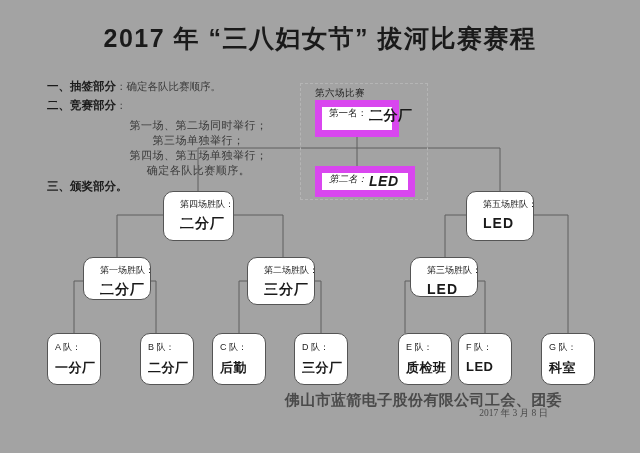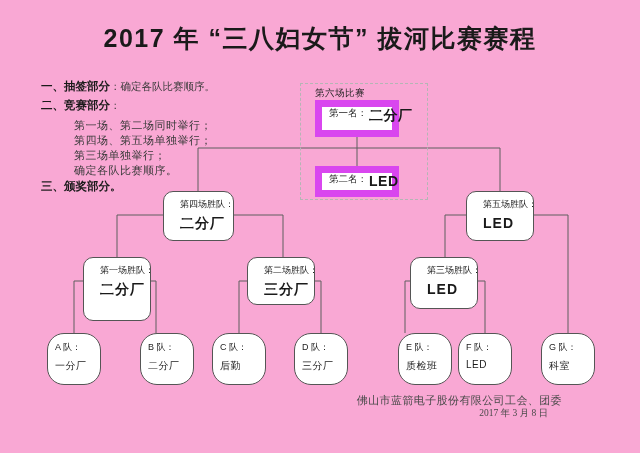--- a/index.html
+++ b/index.html
@@ -1,92 +1,92 @@
 <!DOCTYPE html>
 <html><head>
 <meta charset="utf-8">
 <style>
   html,body { margin:0; padding:0; background:#ffffff; }
   .slide {
-    position:relative; width:640px; height:453px; background:#f9a8d4;
+    position:relative; width:640px; height:453px; background:#a3a3a3;
     font-family:"Liberation Sans", sans-serif; color:#1a1a1a; overflow:hidden;
   }
   .title {
     position:absolute; top:22px; left:0; width:100%; text-align:center;
     font-size:25px; font-weight:bold; letter-spacing:1.5px; white-space:nowrap;
   }
   
-  .notes { position:absolute; left:41px; top:80px; width:270px; }
+  .notes { position:absolute; left:47px; top:80px; width:270px; }
   .note-main { line-height:13px; margin-bottom:6px; font-size:11px; }
   .note-head { font-weight:bold; font-size:11.5px; }
   .note-rest { font-family:"Liberation Serif", serif; color:#3a3a3a; font-size:10.5px; }
   .note-sub {
     margin-left:33px; line-height:15px; font-family:"Liberation Serif", serif;
-    color:#3a3a3a; font-size:11px; letter-spacing:0.5px;
+    color:#3a3a3a; font-size:11px; letter-spacing:0.5px;text-align:center;
   }
   .note-last { margin-top:2px; }
   
   .connectors { position:absolute; left:0; top:0; }
   
   .dashed-group { position:absolute; left:300px; top:83px; width:126px; height:115px; border:1px dashed #b5b5b5; }
   .group-label { position:absolute; left:14px; top:3px; font-size:9.5px; color:#222; letter-spacing:0.5px; }
   .final-box {
     position:absolute; background:#fff; border:7px solid #d946ef;
     display:flex; align-items:flex-start; padding-left:7px; box-sizing:border-box; white-space:nowrap;
   }
   .final-first  { left:315px; top:100px; width:84px; height:37px; }
-  .final-second { left:315px; top:166px; width:84px; height:31px; }
+  .final-second { left:315px; top:166px; width:100px; height:31px;font-style:italic; }
   .final-box .lbl { font-size:9.5px; color:#222; }
   .final-box .team { font-size:14px; font-weight:bold; margin-left:2px; letter-spacing:0.5px; }
   
   .round-box {
     position:absolute; background:#fff; border:1px solid #555; border-radius:10px;
     box-sizing:border-box; padding:6px 0 0 16px; white-space:nowrap;
   }
   .round-box .lbl { font-size:9px; color:#222; }
   .round-box .team { font-size:14px; font-weight:bold; margin-top:4px; letter-spacing:1px; }
   .m4 { left:163px; top:191px; width:71px; height:50px; }
   .m5 { left:466px; top:191px; width:68px; height:50px; }
-  .m1 { left:83px;  top:257px; width:68px; height:64px; }
+  .m1 { left:83px;  top:257px; width:68px; height:43px; }
   .m2 { left:247px; top:257px; width:68px; height:48px; }
-  .m3 { left:410px; top:257px; width:68px; height:52px; }
+  .m3 { left:410px; top:257px; width:68px; height:40px; }
   
   .team-box {
     position:absolute; top:333px; width:54px; height:52px; background:#fff;
-    border:1px solid #555; border-radius:17px; box-sizing:border-box; padding:7px 0 0 7px; white-space:nowrap;
+    border:1px solid #555; border-radius:10px; box-sizing:border-box; padding:7px 0 0 7px; white-space:nowrap;
   }
   .team-box .lbl { font-size:9px; color:#222; }
-  .team-box .team { font-size:10px; font-weight:normal; margin-top:5px; letter-spacing:0.5px; }
+  .team-box .team { font-size:13px; font-weight:bold; margin-top:5px; letter-spacing:0.5px; }
   .ta { left:47px; }  .tb { left:140px; } .tc { left:212px; } .td { left:294px; }
   .te { left:378px;margin-left:20px; } .tf { left:458px; } .tg { left:541px; }
   
   .footer {
     position:absolute; top:394px; right:78px; text-align:right;
     font-family:"Liberation Serif", serif; color:#4a4a4a;
   }
-  .footer-org  { font-size:11px;  line-height:12px; letter-spacing:0.4px; }
+  .footer-org  { font-size:15px;  line-height:12px; letter-spacing:0.4px;font-weight:bold; }
   .footer-date { font-size:9.5px; line-height:14px; padding-right:14px; }
 </style>
 </head>
 <body>
 
 <div class="slide">
 
   <div class="title">2017 年 “三八妇女节” 拔河比赛赛程</div>
 
   <div class="notes">
     <div class="note-main">
       <span class="note-head">一、抽签部分</span><span class="note-rest">：确定各队比赛顺序。</span>
     </div>
     <div class="note-main">
       <span class="note-head">二、竞赛部分</span><span class="note-rest">：</span>
     </div>
     <div class="note-sub">第一场、第二场同时举行；</div>
+    <div class="note-sub">第三场单独举行；</div>
     <div class="note-sub">第四场、第五场单独举行；</div>
-    <div class="note-sub">第三场单独举行；</div>
     <div class="note-sub">确定各队比赛顺序。</div>
     <div class="note-main note-last">
       <span class="note-head">三、颁奖部分。</span>
     </div>
   </div>
 
   <svg class="connectors" width="640" height="453" viewBox="0 0 640 453" fill="none" stroke="#5f5f5f" stroke-width="1">
     <path d="M357 137 V166"></path>
     <path d="M198 148 H500"></path>
     <path d="M198 148 V191"></path>

